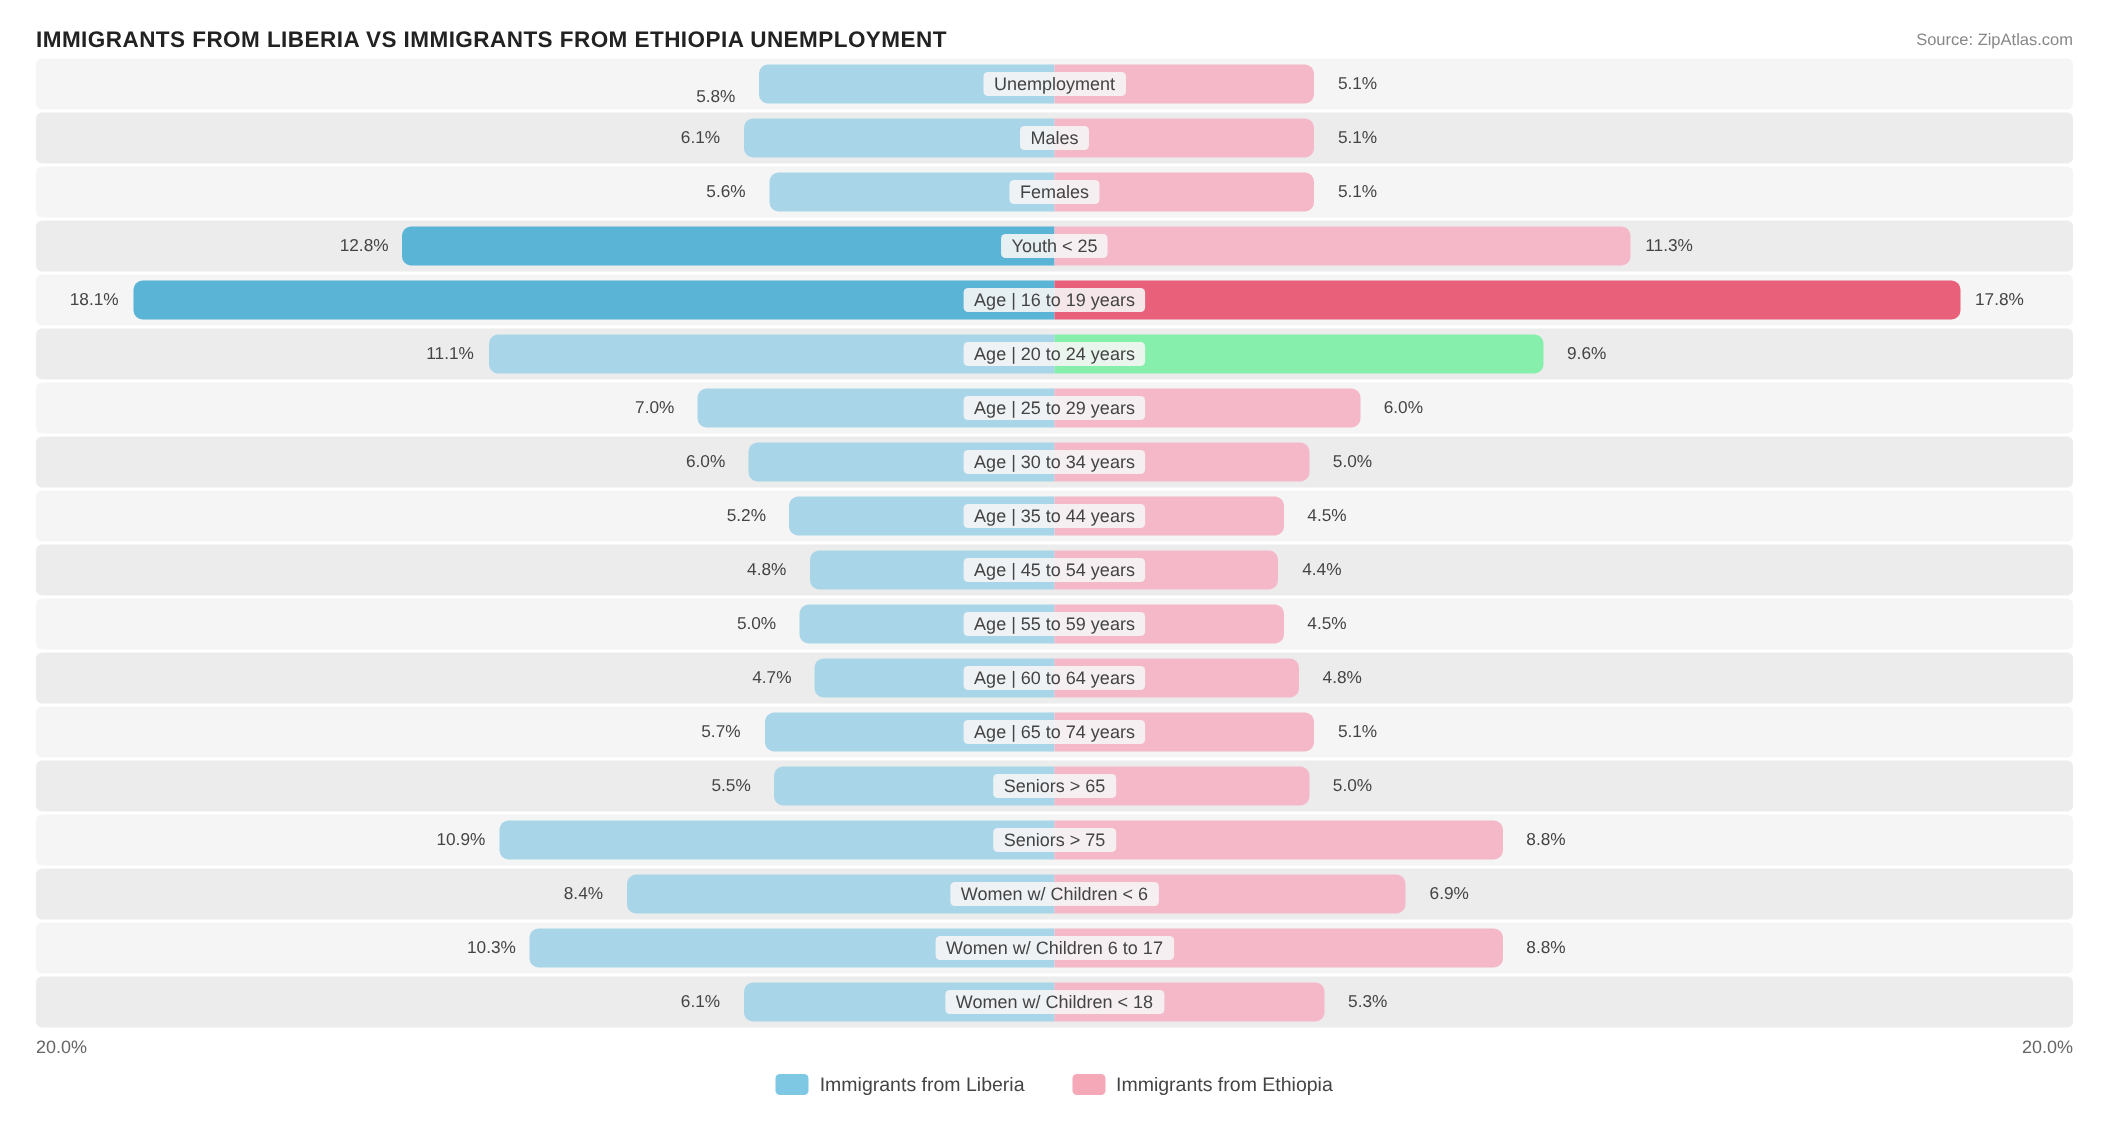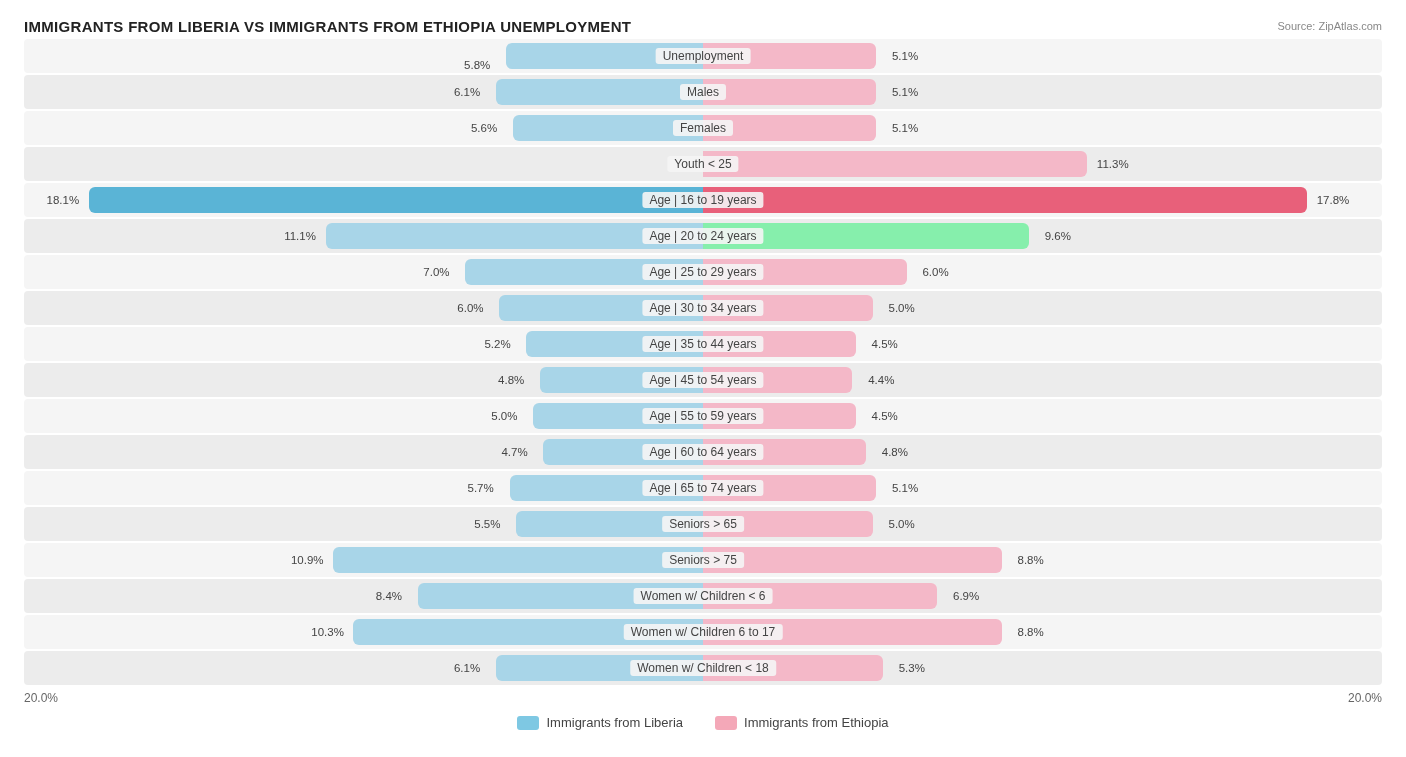--- a/index.html
+++ b/index.html
@@ -70,21 +70,21 @@
       height: 14px;
       border-radius: 3px;
     }
     .swatch-blue { background: #7ec8e3; }
     .swatch-pink { background: #f4a8b8; }
   </style>
 </head>
 <body>
 
 <div class="chart-container">
-  <div style="display:flex; justify-content:space-between; align-items:center;">
+  <div style="display:flex; justify-content:space-between; align-items:flex-end;">
     <div class="chart-title">IMMIGRANTS FROM LIBERIA VS IMMIGRANTS FROM ETHIOPIA UNEMPLOYMENT</div>
     <div class="source-text">Source: ZipAtlas.com</div>
   </div>
 
   <div class="chart-area">
     <div id="rows-container" class="chart-rows-wrapper">
 
     <div class="row">
     <div style="position:relative; width:100%; height:34px; background:#f5f5f5; border-radius:4px;">
 
@@ -123,20 +123,23 @@
       <div style="position:absolute; left:50%; top:4px; height:26px; width:12.75%; background:#f4b8c8; border-radius:0 6px 6px 0; display:flex; align-items:center;">
         <span style="position:absolute; right:-42px; font-size:11.5px; color:#444; white-space:nowrap; font-weight:500;">5.1%</span>
       </div>
 
       <div style="position:absolute; left:50%; top:50%; transform:translate(-50%,-50%); font-size:12px; color:#444; white-space:nowrap; z-index:10; background:rgba(245,245,245,0.9); padding:1px 7px; border-radius:3px;">Females</div>
     </div>
   </div>
         <div class="row">
     <div style="position:relative; width:100%; height:34px; background:#ececec; border-radius:4px;">
 
+      <div style="position:absolute; right:50%; top:4px; height:26px; width:32%; background:#5ab4d6; border-radius:6px 0 0 6px; display:flex; align-items:center;">
+        <span style="position:absolute; left:-42px; font-size:11.5px; color:#444; white-space:nowrap; font-weight:500;">12.8%</span>
+      </div>
 
       <div style="position:absolute; left:50%; top:4px; height:26px; width:28.250000000000004%; background:#f4b8c8; border-radius:0 6px 6px 0; display:flex; align-items:center;">
         <span style="position:absolute; right:-42px; font-size:11.5px; color:#444; white-space:nowrap; font-weight:500;">11.3%</span>
       </div>
 
       <div style="position:absolute; left:50%; top:50%; transform:translate(-50%,-50%); font-size:12px; color:#444; white-space:nowrap; z-index:10; background:rgba(245,245,245,0.9); padding:1px 7px; border-radius:3px;">Youth &lt; 25</div>
     </div>
   </div>
         <div class="row">
     <div style="position:relative; width:100%; height:34px; background:#f5f5f5; border-radius:4px;">

